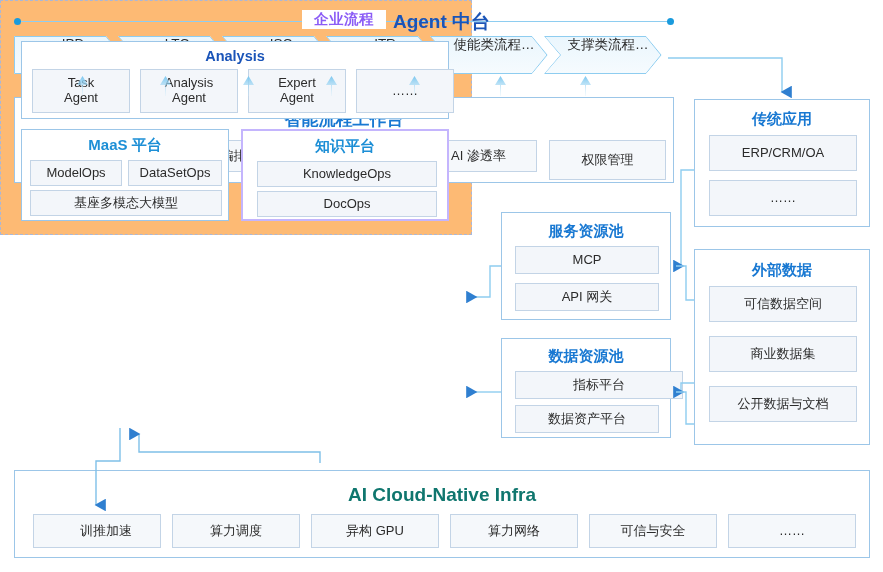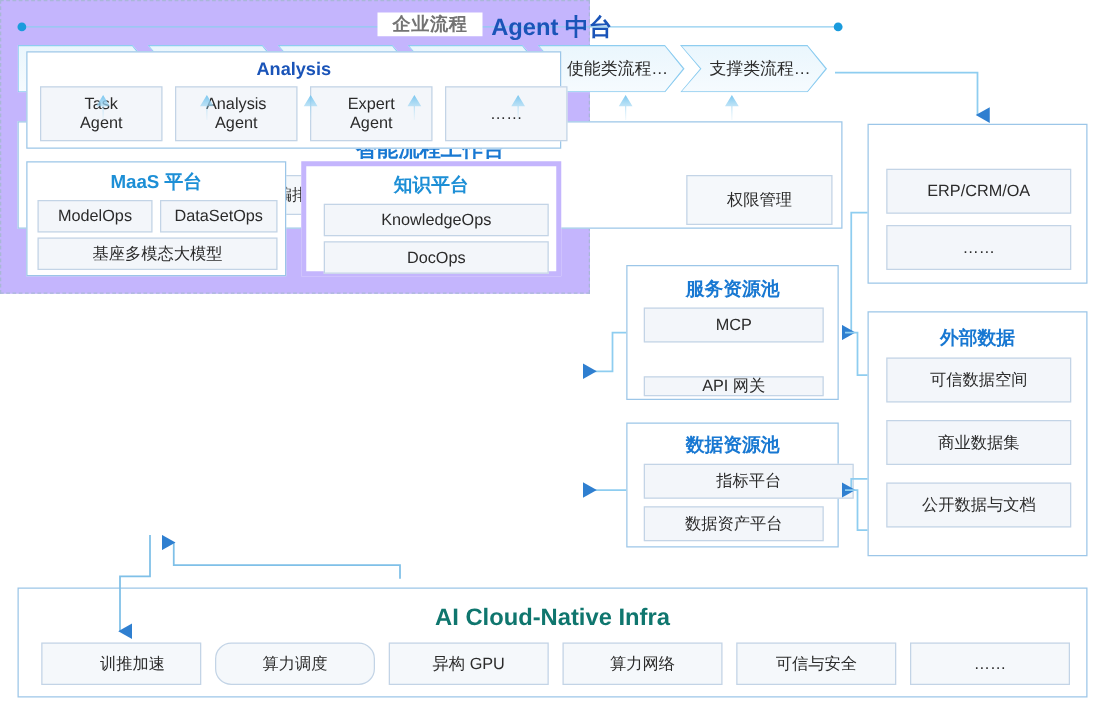--- a/index.html
+++ b/index.html
@@ -16,30 +16,30 @@
     position:absolute;top:9px;left:0;width:100%;height:1px;background:#8ecdf0;
   }
   #enterprise-band .dot{
     position:absolute;top:6px;width:7px;height:7px;border-radius:50%;
     background:#1a9bdd;
   }
   #enterprise-band .dot.l{left:0;}
   #enterprise-band .dot.r{right:0;}
   #enterprise-title{
     position:absolute;left:50%;top:-2px;transform:translateX(-50%);
-    background:#fff;padding:0 12px;color:#737373;font-weight:bold;font-size:14.5px;
+    background:#fff;padding:0 12px;color:#8b5cf6;font-weight:bold;font-size:14.5px;
     letter-spacing:.5px;white-space:nowrap;
   }
 
   
   #process-row{position:absolute;left:14px;top:36px;height:38px;}
   .chev{
     position:absolute;top:0;height:38px;
     background:linear-gradient(180deg,#eaf6fd 0%,#f6fbfe 100%);
-    display:flex;align-items:center;justify-content:center;
+    display:flex;align-items:flex-start;justify-content:center;
     font-size:13.5px;color:#2b2b2b;
     box-sizing:border-box;
   }
   .chev .lbl{display:block;padding-left:10px;white-space:nowrap;}
   .chev svg{position:absolute;left:0;top:0;}
 
   
   .panel{
     position:absolute;border:1px solid #9cc6e8;background:#fff;box-sizing:border-box;
   }
@@ -56,31 +56,31 @@
   .tile.plain{background:#f5f8fb;}
 
   
   #workbench{left:14px;top:97px;width:660px;height:86px;border-color:#9cc6e8;}
   #workbench .panel-title{top:10px;font-size:17px;}
   #workbench .tile{top:42px;height:32px;font-size:13px;}
 
   
   #agent-platform{
     left:14px;top:207px;width:470px;height:233px;
-    border:1.4px dashed #a9b7d8;background:#c4b5fd;
+    border:1.4px dashed #a9b7d8;background:#fdba74;
   }
   #agent-platform .panel-title{top:9px;font-size:19px;color:#1a54b8;}
 
   #agentops{left:21px;top:41px;width:428px;height:78px;border:1px solid #9cc6e8;background:#fff;position:absolute;box-sizing:border-box;}
   #agentops .panel-title{top:6px;font-size:14.5px;color:#1a54b8;}
   #agentops .tile{top:27px;height:44px;}
 
   #maas{left:21px;top:129px;width:208px;height:92px;border:1px solid #9cc6e8;background:#fff;position:absolute;box-sizing:border-box;}
   #maas .panel-title{top:6px;font-size:15px;color:#1d8fd6;}
-  #knowledge{left:241px;top:129px;width:208px;height:92px;border:4px solid #c4b5fd;background:#fff;position:absolute;box-sizing:border-box;}
+  #knowledge{left:241px;top:129px;width:208px;height:92px;border:2px solid #c4b5fd;background:#fff;position:absolute;box-sizing:border-box;}
   #knowledge .panel-title{top:6px;font-size:15px;color:#1d8fd6;}
 
   
   #service-pool{left:501px;top:212px;width:170px;height:108px;}
   #service-pool .panel-title{top:9px;font-size:15px;}
   #service-pool .tile{left:13px;width:144px;height:28px;}
   #data-pool{left:501px;top:338px;width:170px;height:100px;}
   #data-pool .panel-title{top:8px;font-size:15px;}
   #data-pool .tile{left:13px;width:144px;height:28px;}
 
@@ -148,20 +148,21 @@
         </svg>
         <span class="lbl">支撑类流程…</span>
       </div>
     </div>
 
   <div class="panel" id="workbench">
     <div class="panel-title">智能流程工作台</div>
   <div class="tile plain" style="left: 18px; top: 42px; width: 117px; height: 32px;">流程挖掘优化</div>
       <div class="tile plain" style="left: 147px; top: 42px; width: 117px; height: 32px;">流程编排</div>
       <div class="tile plain" style="left: 276px; top: 42px; width: 117px; height: 32px;">流程可观测</div>
+      <div class="tile plain" style="left: 405px; top: 42px; width: 117px; height: 32px;">AI 渗透率</div>
       <div class="tile plain" style="left: 534px; top: 42px; width: 117px; height: 40px;">权限管理</div>
     </div>
 
   <div id="agent-platform">
     <div class="panel-title">Agent 中台</div>
 
     <div id="agentops">
       <div class="panel-title">Analysis</div>
     <div class="tile" style="left: 10px; top: 27px; width: 98px; height: 44px; flex-direction: column;">
           <span style="display: block;">Task</span>
@@ -188,45 +189,46 @@
     <div id="knowledge">
       <div class="panel-title">知识平台</div>
     <div class="tile" style="left: 14px; top: 30px; width: 180px; height: 26px;">KnowledgeOps</div>
         <div class="tile" style="left: 14px; top: 60px; width: 180px; height: 26px;">DocOps</div>
       </div>
   </div>
 
   <div class="panel" id="service-pool">
     <div class="panel-title">服务资源池</div>
   <div class="tile" style="left: 13px; top: 33px; width: 144px; height: 28px;">MCP</div>
-      <div class="tile" style="left: 13px; top: 88px; width: 144px; height: 16px;">API 网关</div>
+      <div class="tile" style="left: 13px; top: 70px; width: 144px; height: 28px;">API 网关</div>
     </div>
 
   <div class="panel" id="data-pool">
     <div class="panel-title">数据资源池</div>
   <div class="tile" style="left: 13px; top: 32px; width: 168px; height: 28px;">指标平台</div>
       <div class="tile" style="left: 13px; top: 66px; width: 144px; height: 28px;">数据资产平台</div>
     </div>
 
   <div class="panel" id="legacy-apps">
+    <div class="panel-title">传统应用</div>
   <div class="tile" style="left: 14px; top: 35px; width: 148px; height: 36px;">ERP/CRM/OA</div>
       <div class="tile" style="left: 14px; top: 80px; width: 148px; height: 36px;">……</div>
     </div>
 
   <div class="panel" id="external-data">
     <div class="panel-title">外部数据</div>
   <div class="tile" style="left: 14px; top: 36px; width: 148px; height: 36px;">可信数据空间</div>
       <div class="tile" style="left: 14px; top: 86px; width: 148px; height: 36px;">商业数据集</div>
       <div class="tile" style="left: 14px; top: 136px; width: 148px; height: 36px;">公开数据与文档</div>
     </div>
 
   <div class="panel" id="infra">
     <div class="panel-title">AI Cloud-Native Infra</div>
   <div class="tile plain" style="left: 18px; top: 43px; width: 128px; height: 34px; padding-left: 18px;">训推加速</div>
-      <div class="tile plain" style="left: 157px; top: 43px; width: 128px; height: 34px; border-radius: 13px;">算力调度</div>
+      <div class="tile plain" style="left: 157px; top: 43px; width: 128px; height: 34px;">算力调度</div>
       <div class="tile plain" style="left: 296px; top: 43px; width: 128px; height: 34px;">异构 GPU</div>
       <div class="tile plain" style="left: 435px; top: 43px; width: 128px; height: 34px;">算力网络</div>
       <div class="tile plain" style="left: 574px; top: 43px; width: 128px; height: 34px;">可信与安全</div>
       <div class="tile plain" style="left: 713px; top: 43px; width: 128px; height: 34px;">……</div>
     </div>
 
   <svg id="connectors">
     <defs>
       <linearGradient id="upGrad" x1="0" y1="1" x2="0" y2="0">
         <stop offset="0%" stop-color="#cfeaf8" stop-opacity="0.25"></stop>

